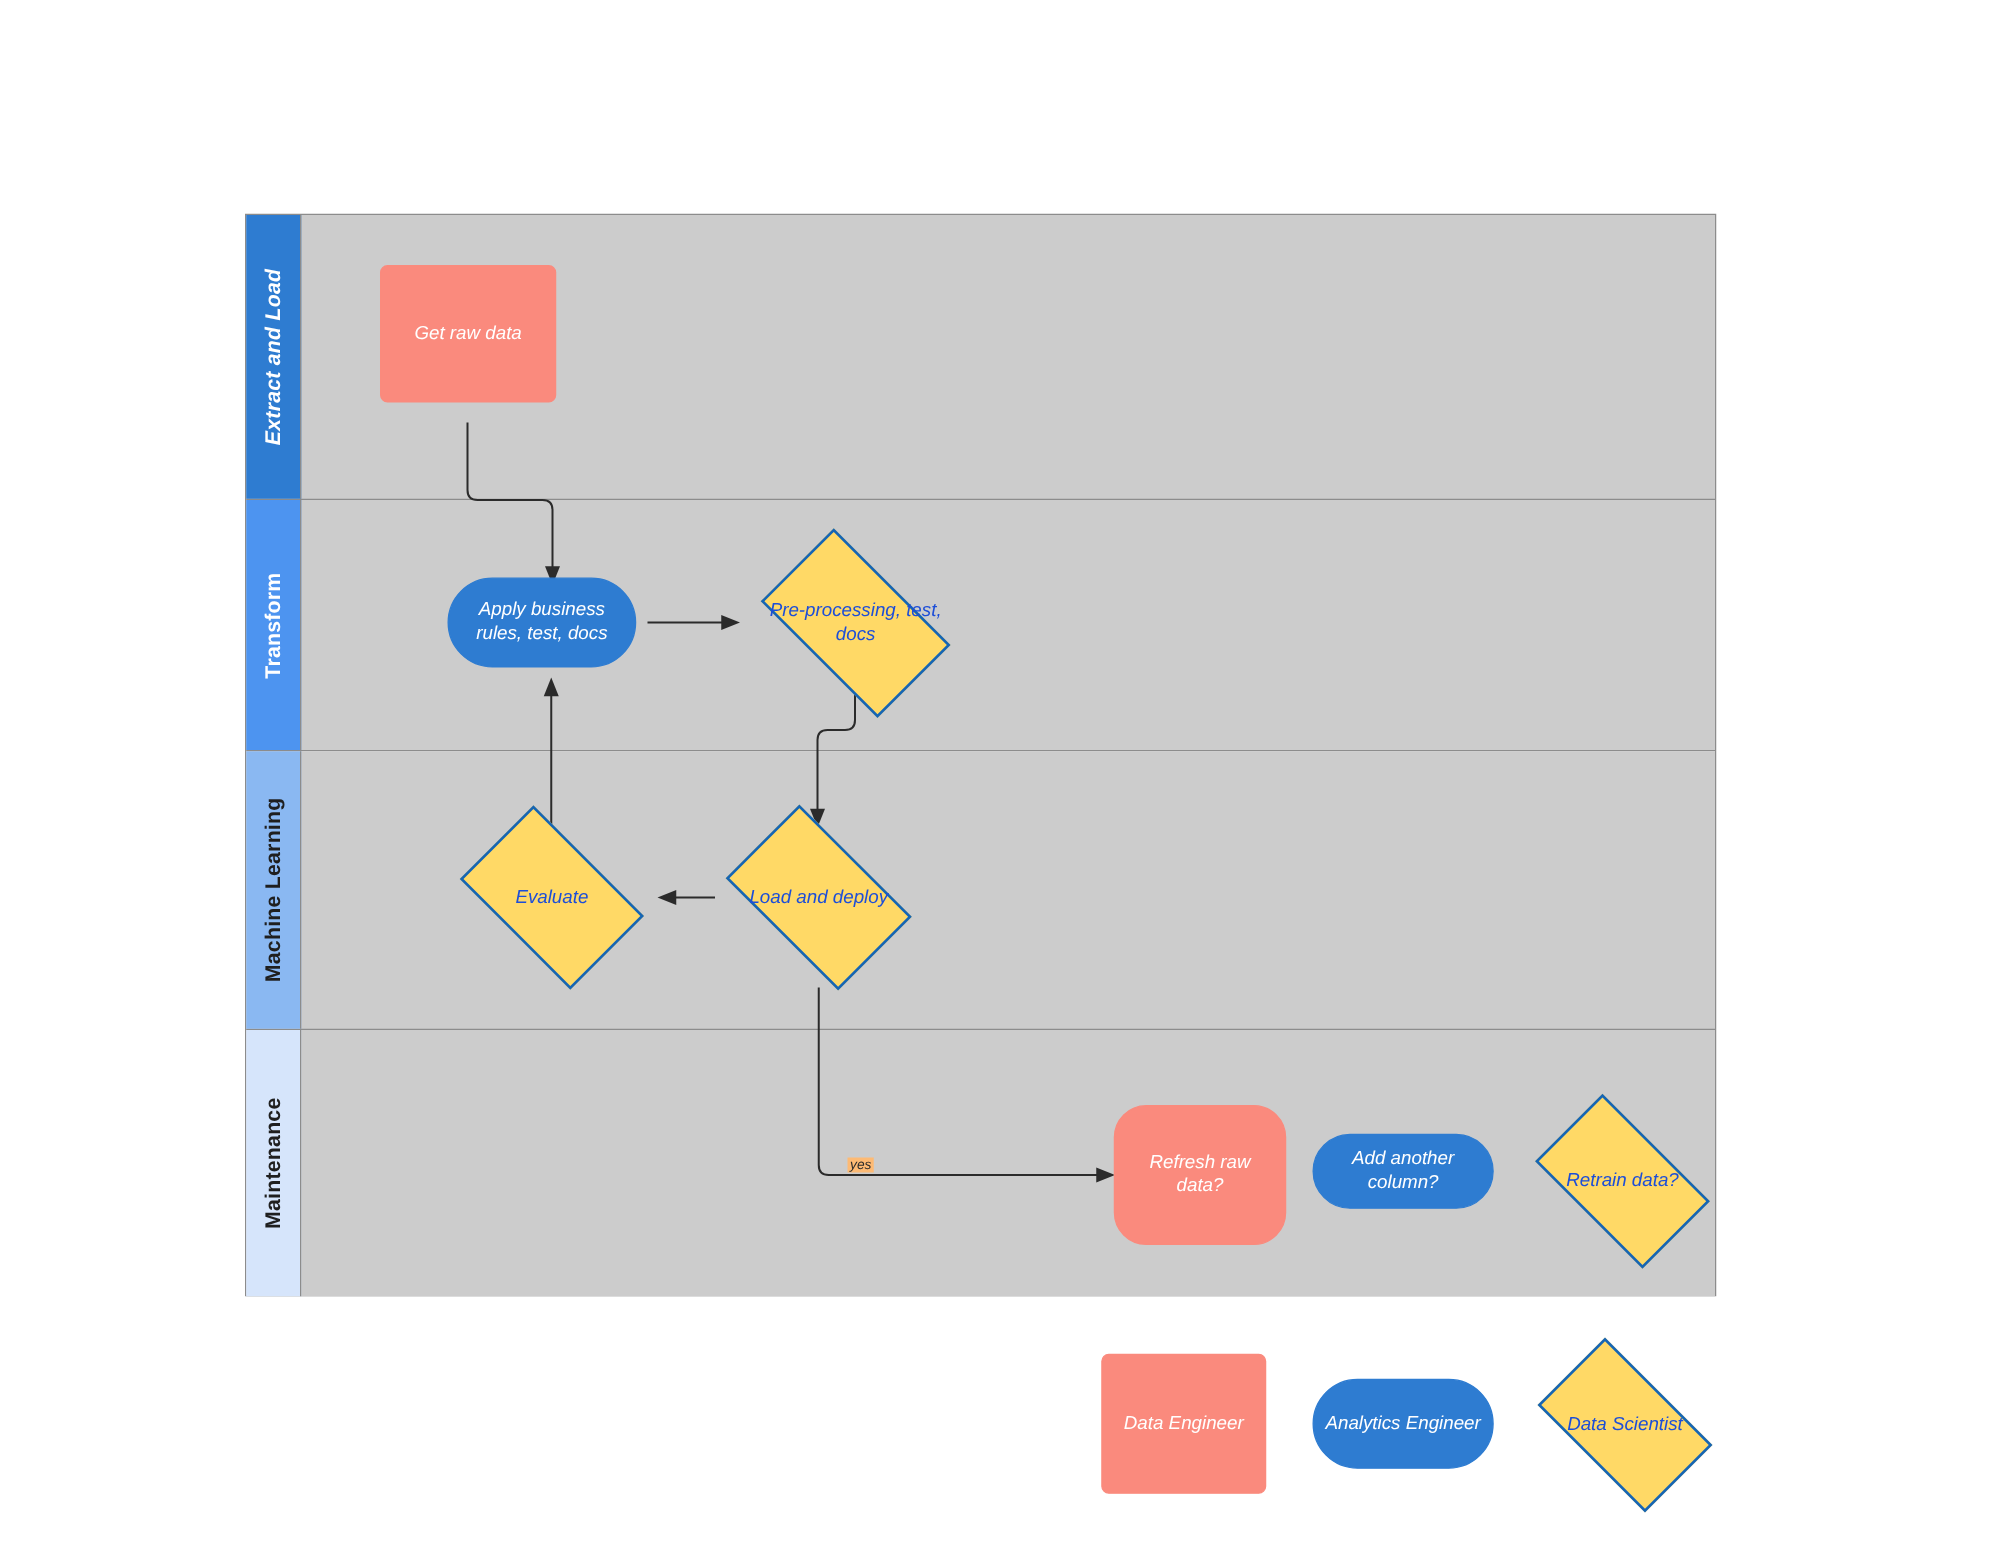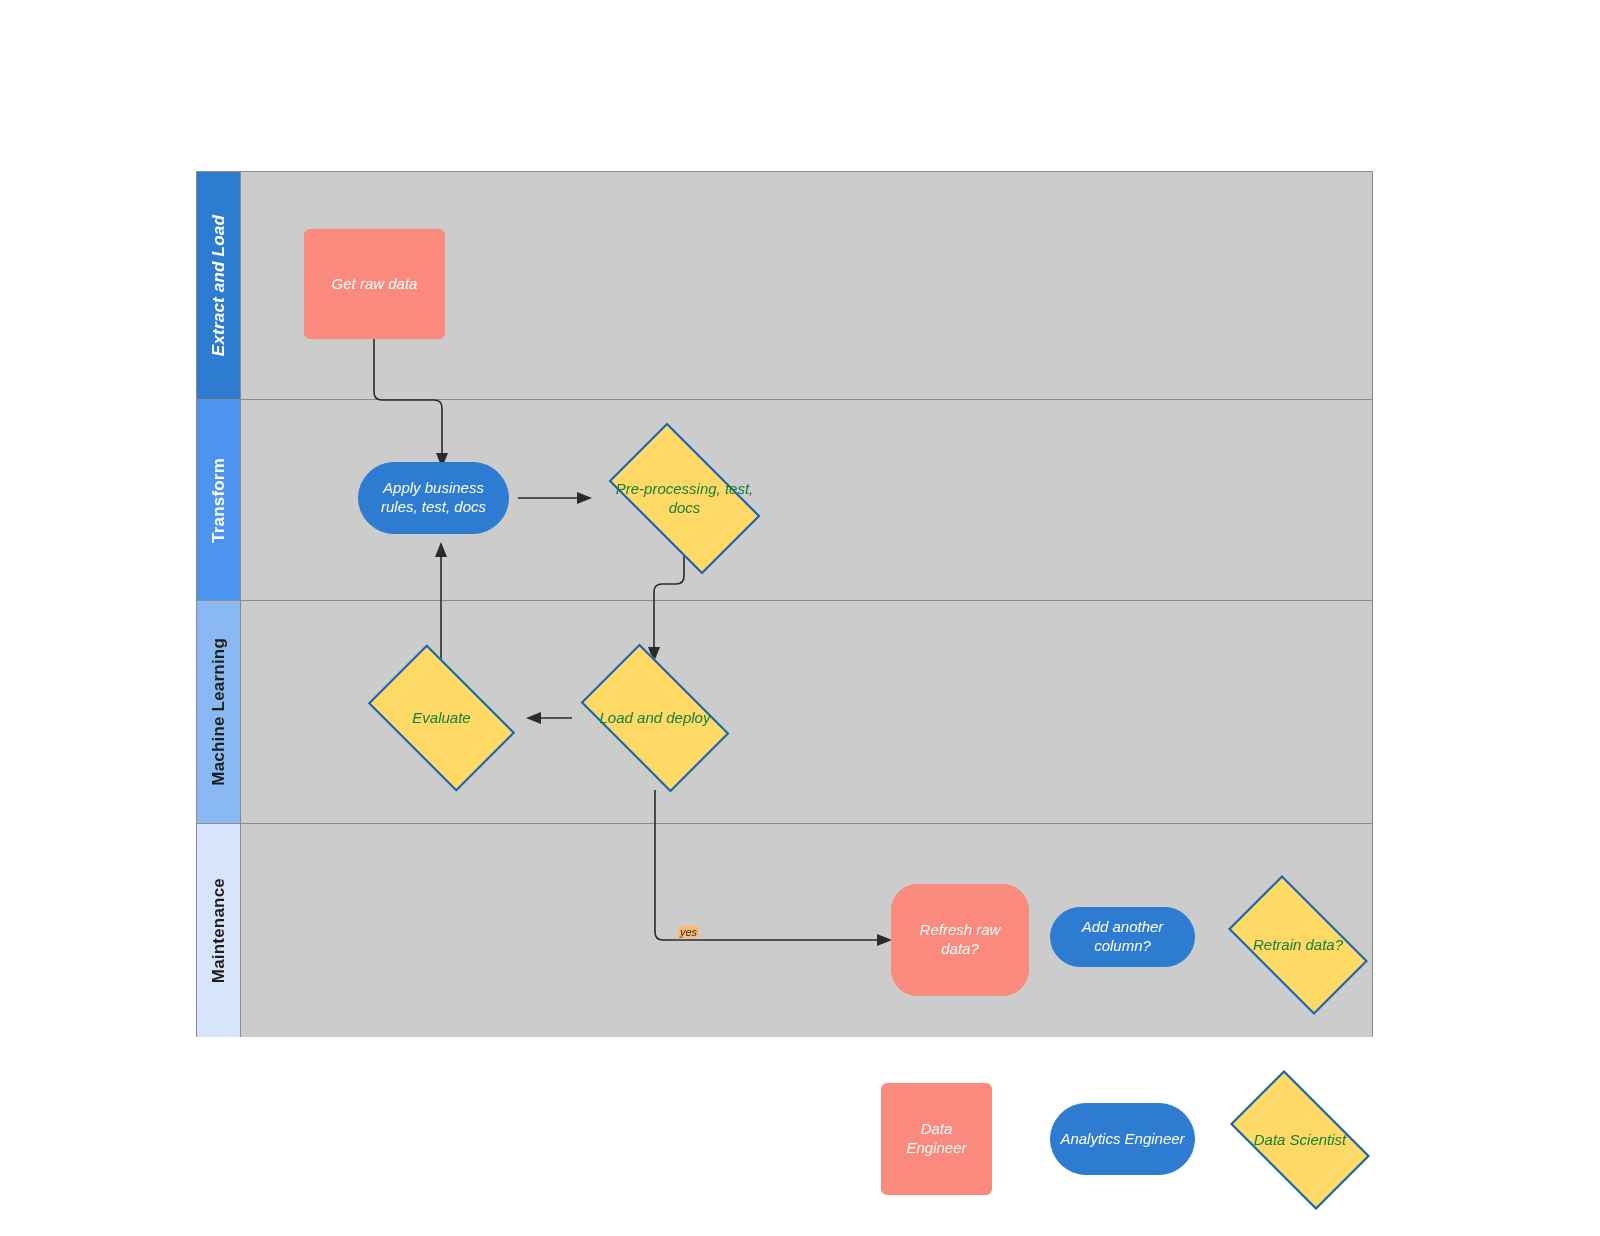--- a/index.html
+++ b/index.html
@@ -88,21 +88,21 @@
     color: #ffffff;
   }
   .shape-round {
     background: #2e7cd1;
     border: 1px solid #2e7cd1;
     border-radius: 999px;
     color: #ffffff;
   }
   .shape-diamond {
     background: transparent;
-    color: #15803d;
+    color: #1d4ed8;
   }
   .shape-diamond .dia {
     position: absolute;
     left: 0; top: 0; right: 0; bottom: 0;
     background: #ffd966;
     border: 3px solid #1565b5;
     transform: rotate(45deg) scale(0.707);
     transform-origin: center;
     z-index: -1;
   }
@@ -180,21 +180,21 @@
 
     <path d="M 441,668 L 441,556"></path>
     <polygon points="441,542 435,557 447,557"></polygon>
 
     <path d="M 655,790 L 655,932 Q 655,940 663,940 L 878,940"></path>
     <polygon points="892,940 877,934 877,946"></polygon>
   </svg>
 
   <div class="edge-label" style="left:678px; top:926px;">yes</div>
 
-  <div class="node shape-rect" style="left:304px; top:229px; width:141px; height:110px;">
+  <div class="node shape-rect" style="left:304px; top:212px; width:141px; height:110px;">
     <span class="lbl">Get raw data</span>
   </div>
 
   <div class="node shape-round" style="left:358px; top:462px; width:151px; height:72px;">
     <span class="lbl">Apply business rules, test, docs</span>
   </div>
 
   <div class="node shape-diamond" style="left:591px; top:440px; width:187px; height:117px;">
     <span class="dia"></span>
     <span class="lbl">Pre-processing, test, docs</span>
@@ -218,21 +218,21 @@
     <span class="lbl">Add another column?</span>
   </div>
 
   <div class="node shape-diamond" style="left:1212px; top:891px; width:172px; height:108px;">
     <span class="dia"></span>
     <span class="lbl">Retrain data?</span>
   </div>
 
   <div class="legend" style="left:0; top:0; width:1600px; height:1236px;">
 
-    <div class="node shape-rect legend-item" style="left:881px; top:1083px; width:111px; height:112px;">
+    <div class="node shape-rect legend-item" style="left:881px; top:1083px; width:132px; height:112px;">
       <span class="lbl">Data Engineer</span>
     </div>
 
     <div class="node shape-round legend-item" style="left:1050px; top:1103px; width:145px; height:72px;">
       <span class="lbl">Analytics Engineer</span>
     </div>
 
     <div class="node shape-diamond legend-item" style="left:1214px; top:1086px; width:172px; height:108px;">
       <span class="dia"></span>
       <span class="lbl">Data Scientist</span>

